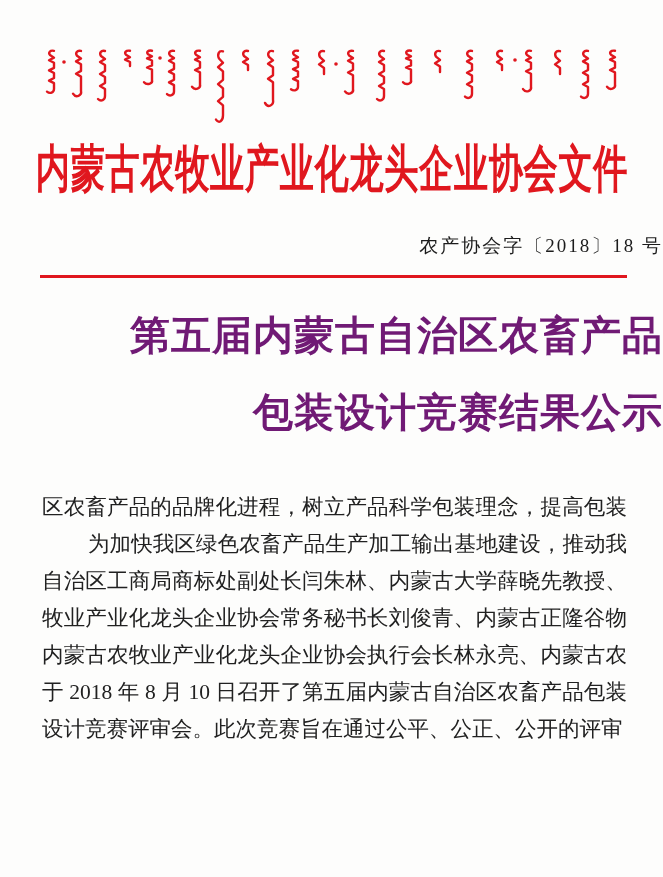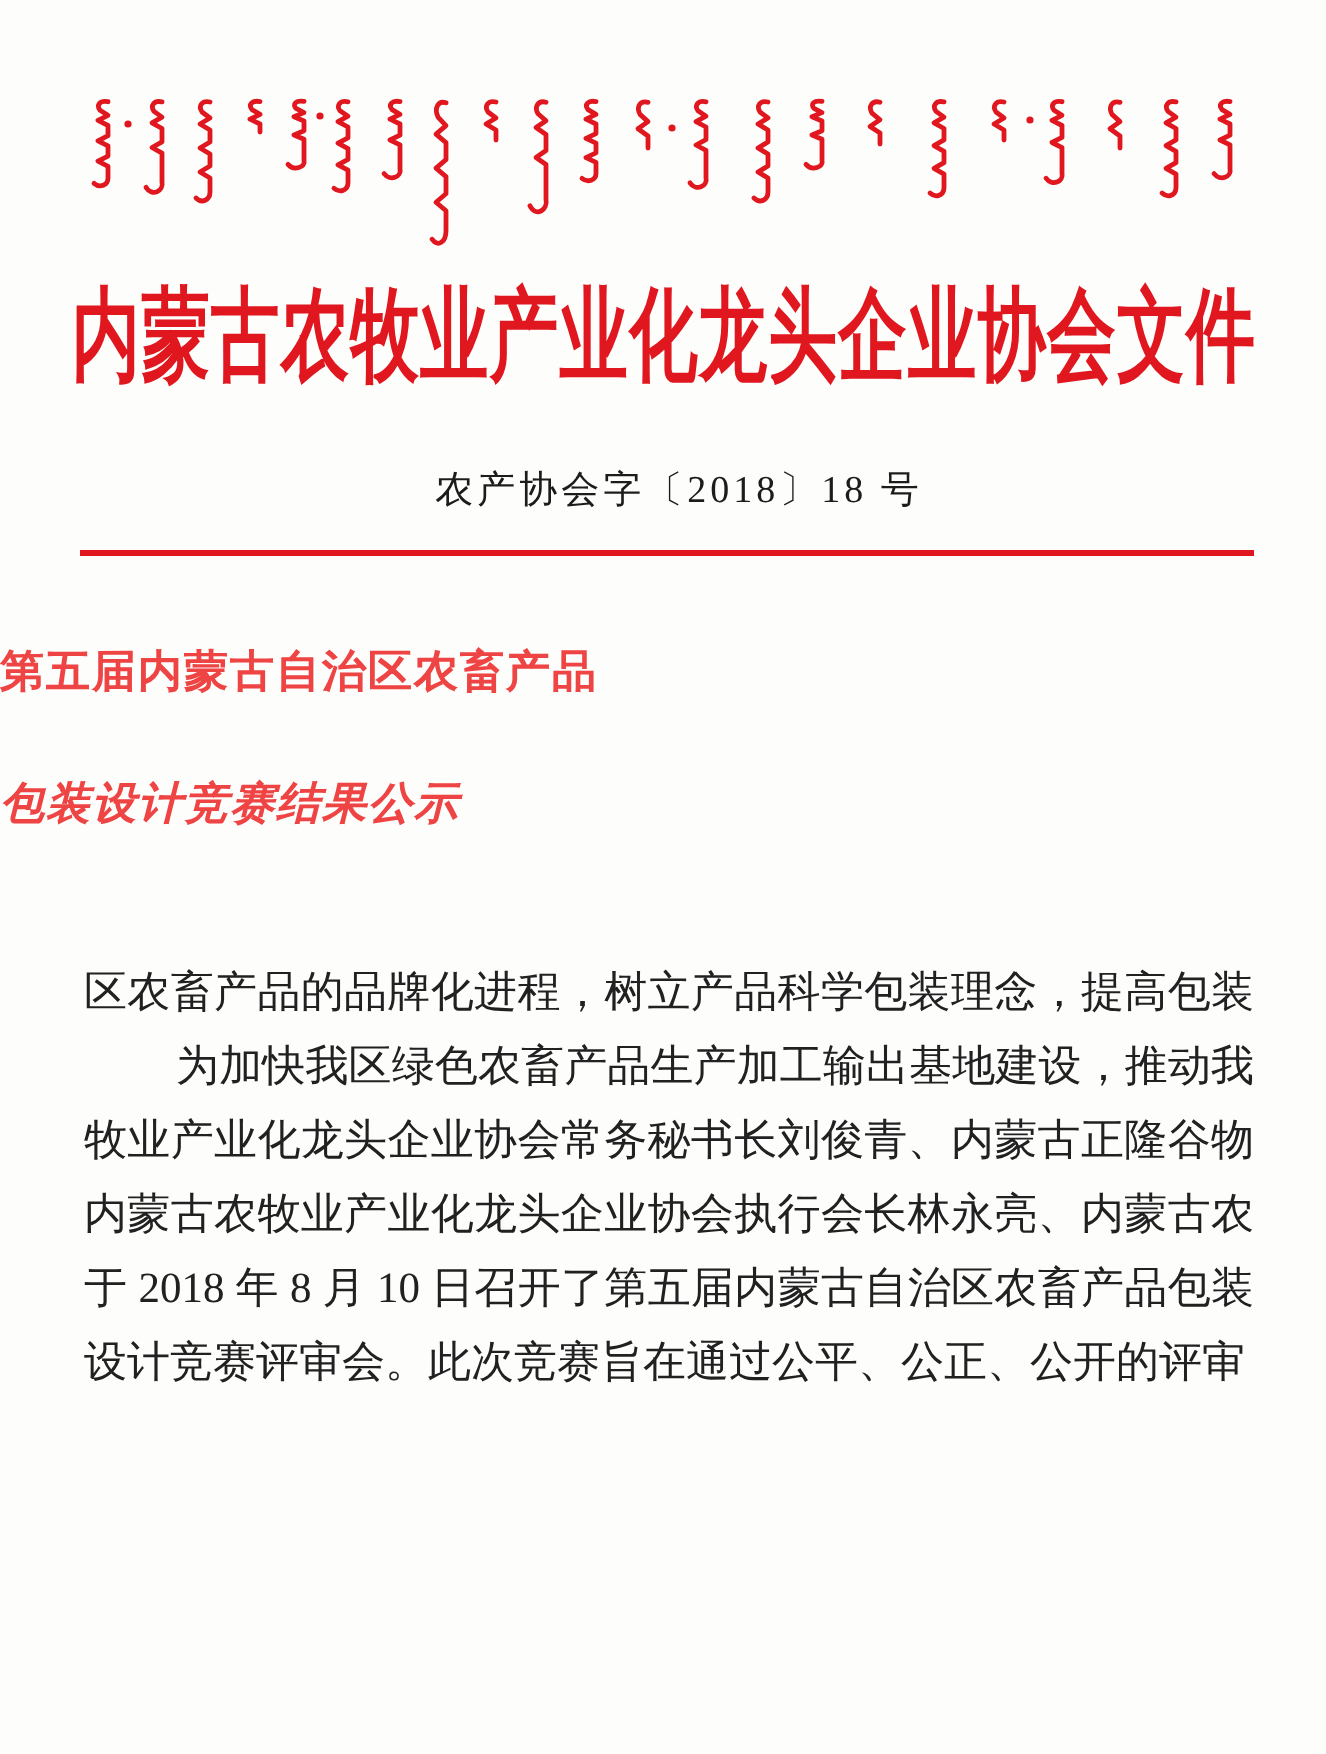--- a/index.html
+++ b/index.html
@@ -47,46 +47,46 @@
     line-height: 58px;
     color: var(--red);
     transform: scale(0.67, 1);
     transform-origin: center center;
     letter-spacing: 1px;
   }
 
   
   .doc-number {
     margin-top: 36px;
-    text-align: center;
+    text-align: right;
     font-size: 19px;
     line-height: 24px;
     letter-spacing: 2px;
     color: #1c1c1c;
     margin-left: 16px;
   }
 
   
   .red-rule {
     margin: 17px 36px 0 40px;
     height: 3px;
     background: var(--red);
   }
 
   
   .doc-title {
-    text-align: left;
+    text-align: right;
     font-weight: 700;
-    font-size: 22px;
+    font-size: 40px;
     line-height: 40px;
     letter-spacing: 1px;
-    color: #ef4444;
+    color: #701a75;
   }
   .doc-title.first  { margin-top: 38px; }
-  .doc-title.second { margin-top: 26px; font-style: italic; }
+  .doc-title.second { margin-top: 37px; }
 
   
   .body-text {
     margin: 56px 36px 0 42px;
     font-size: 21.5px;
     color: var(--ink);
   }
   .body-text .line {
     line-height: 37px;
     height: 37px;
@@ -143,19 +143,20 @@
   <div class="doc-number">农产协会字〔2018〕18 号</div>
 
   <div class="red-rule"></div>
 
   <div class="doc-title first">第五届内蒙古自治区农畜产品</div>
   <div class="doc-title second">包装设计竞赛结果公示</div>
 
   <div class="body-text">
     <div class="line">区农畜产品的品牌化进程，树立产品科学包装理念，提高包装</div>
     <div class="line indent">为加快我区绿色农畜产品生产加工输出基地建设，推动我</div>
+    <div class="line">自治区工商局商标处副处长闫朱林、内蒙古大学薛晓先教授、</div>
     <div class="line">牧业产业化龙头企业协会常务秘书长刘俊青、内蒙古正隆谷物</div>
     <div class="line">内蒙古农牧业产业化龙头企业协会执行会长林永亮、内蒙古农</div>
     <div class="line">于 2018 年 8 月 10 日召开了第五届内蒙古自治区农畜产品包装</div>
     <div class="line">设计竞赛评审会。此次竞赛旨在通过公平、公正、公开的评审，</div>
   </div>
 
 </div>
 
 </body></html>

